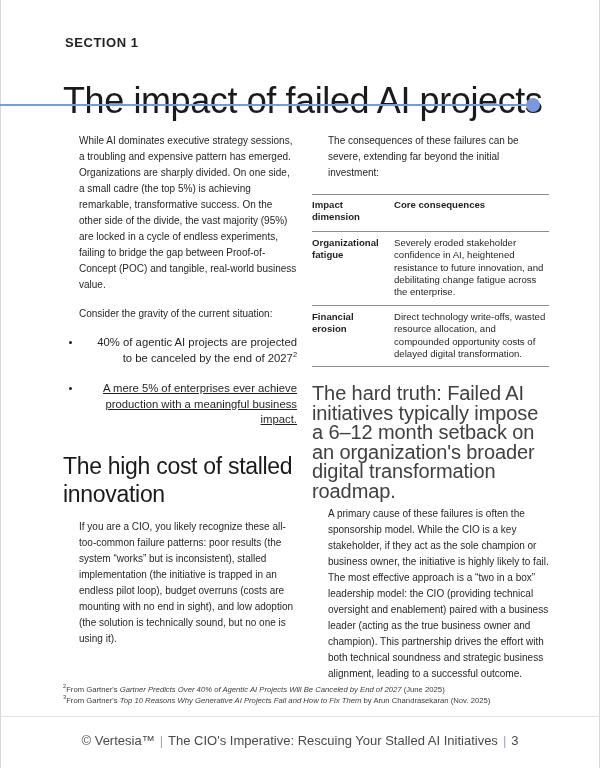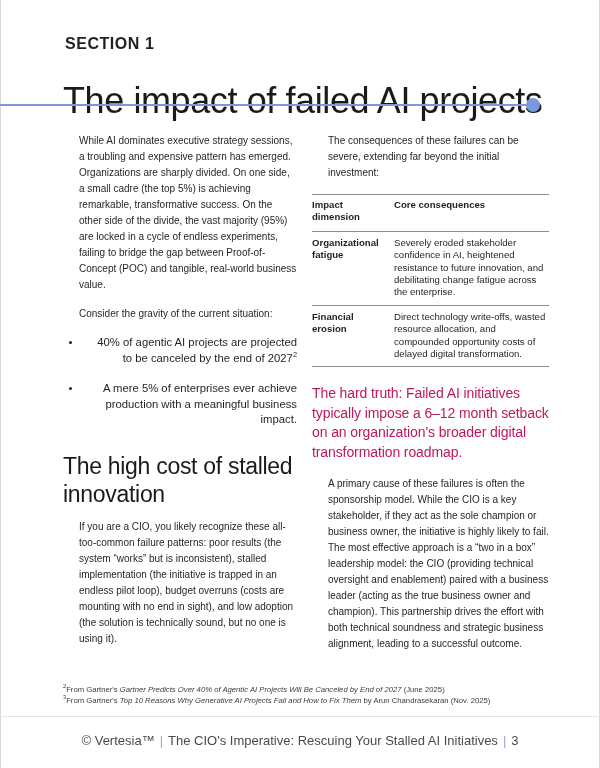--- a/index.html
+++ b/index.html
@@ -38,21 +38,21 @@
   
   .header {
     position: absolute;
     left: 0; top: 0;
     width: 600px;
   }
   .section-kicker {
     position: absolute;
     left: 65px;
     top: 35px;
-    font-size: 16px;
+    font-size: 13px;
     letter-spacing: 0.55px;
     font-weight: 600;
     color: #231f20;
   }
   .page-title {
     position: absolute;
     left: 63px;
     top: 56px;
     font-size: 36px;
     font-weight: 400;
@@ -114,21 +114,21 @@
   }
   ul.bullets li {
     position: relative;
     padding-left: 22px;
     margin-bottom: 15px;
     font-size: 11.3px;
     line-height: 15.5px;
     color: #231f20;
     text-align: right;
   }
-  ul.bullets li:last-child { margin-bottom: 12px; }
+  ul.bullets li:last-child { margin-bottom: 12px; text-decoration: underline; }
   ul.bullets li .dot {
     position: absolute;
     left: 6px;
     top: 5.5px;
     width: 3px;
     height: 3px;
     border-radius: 50%;
     background: #231f20;
   }
   sup {
@@ -173,24 +173,24 @@
     border-top: 1.1px solid #8c8c8c;
     border-bottom: 1.1px solid #8c8c8c;
   }
   table.impact-table tbody tr {
     border-bottom: 1.1px solid #8c8c8c;
   }
   table.impact-table td.c1 { font-weight: 600; }
 
   
   .pullquote {
-    margin: 17px 0 14px 0;
-    font-size: 14px;
+    margin: 17px 0 5px 0;
+    font-size: 20px;
     line-height: 19.5px;
-    color: #be185d;
+    color: #404040;
     font-weight: 400;
     letter-spacing: -0.1px;
   }
 
   
   .footnotes {
     position: absolute;
     left: 63px;
     top: 684px;
     width: 480px;

